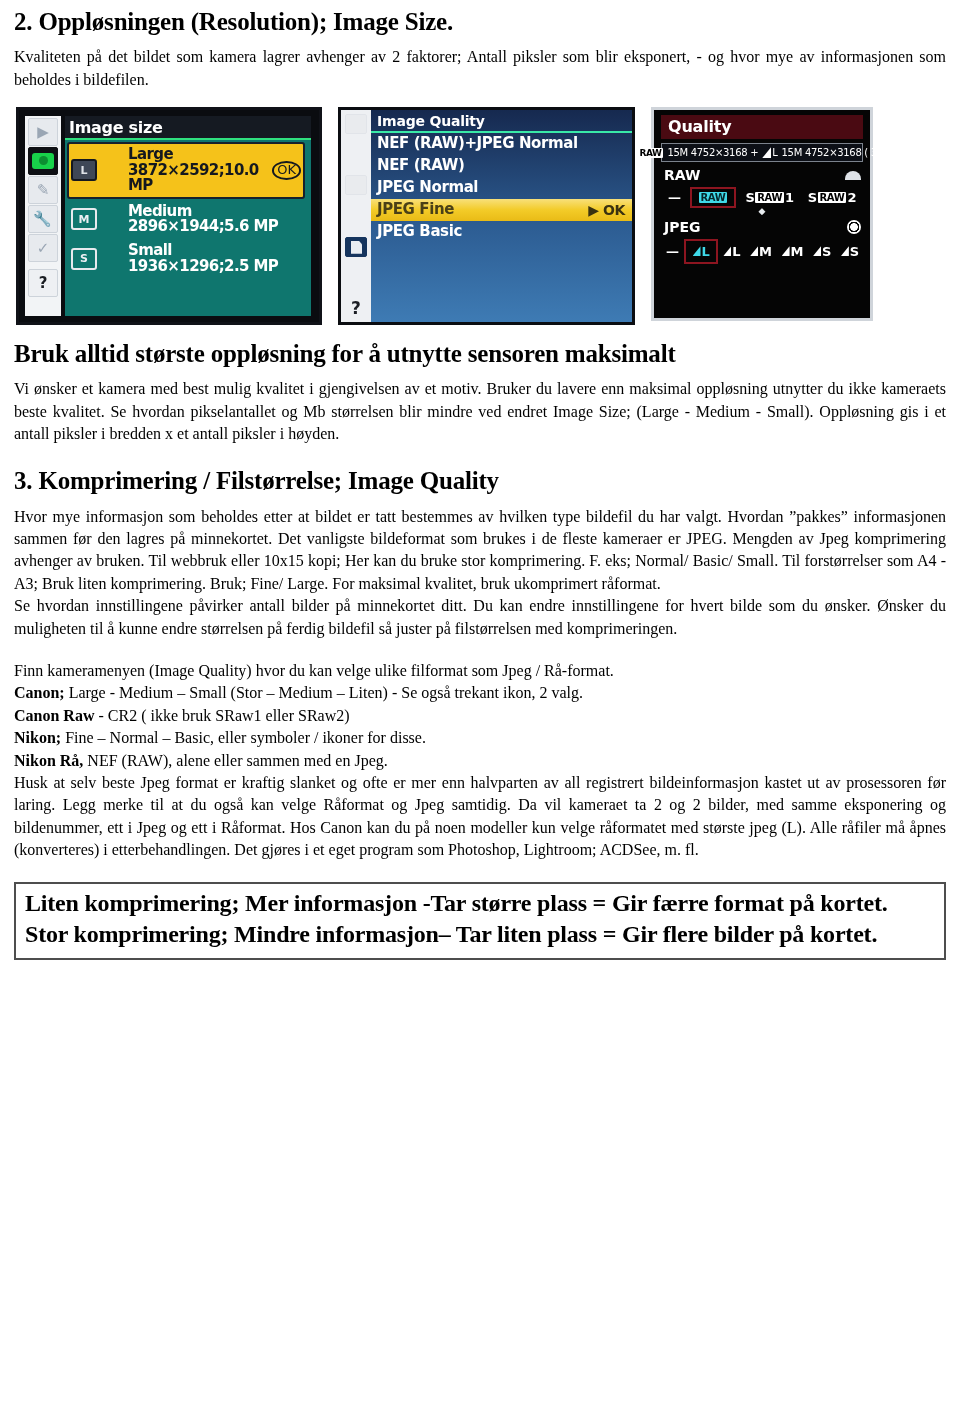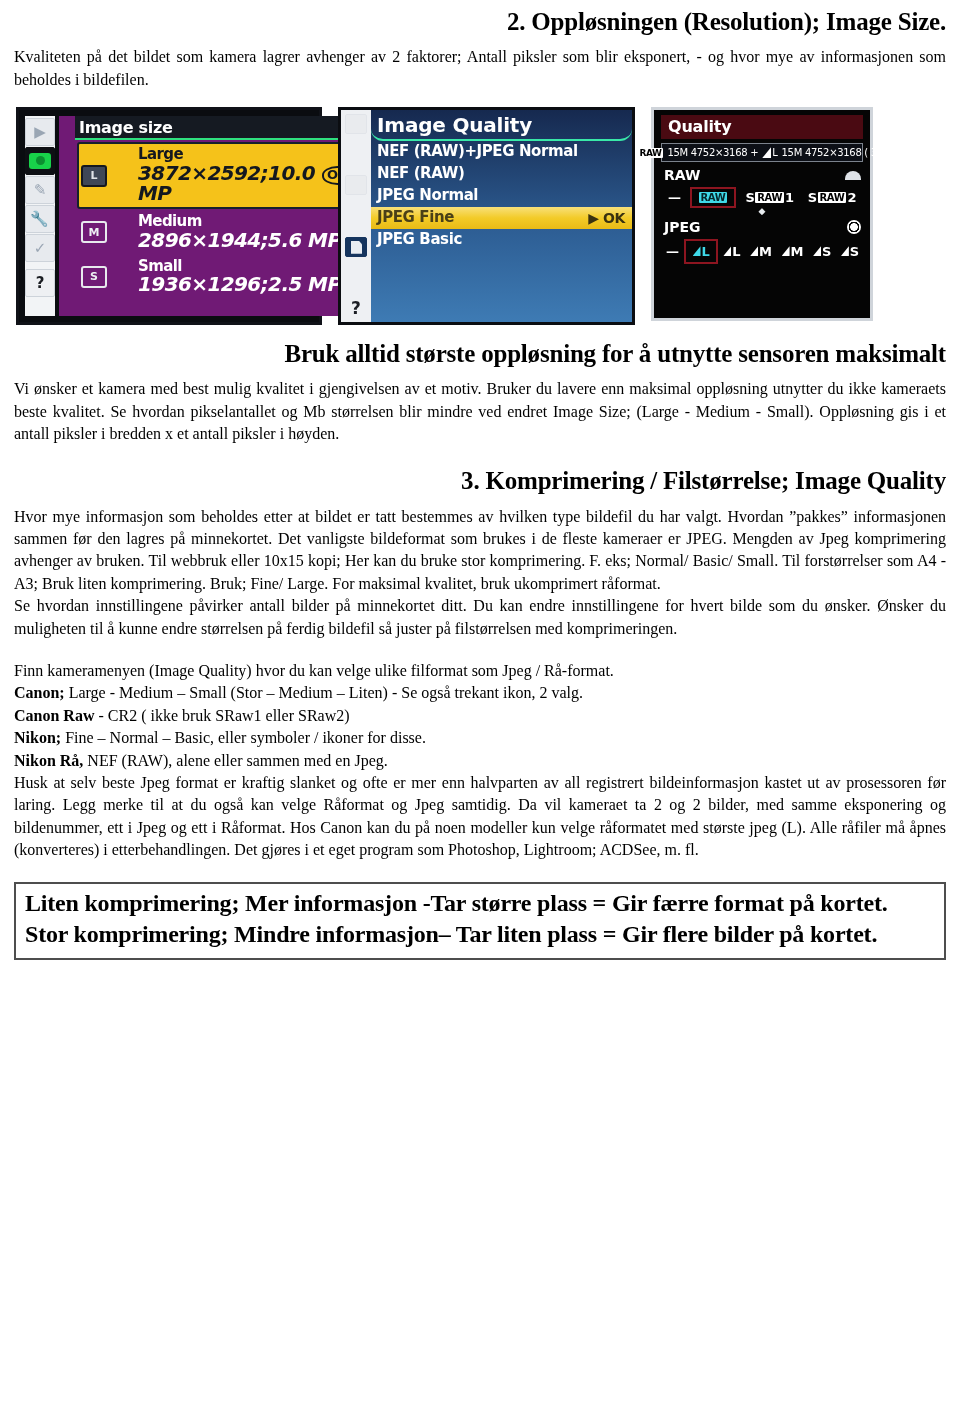--- a/index.html
+++ b/index.html
@@ -22,21 +22,20 @@
   }
 
   
   h2.section-head {
     font-size: 25px;
     font-weight: bold;
     margin: 0;
     padding: 6px 0 0 0;
     line-height: 1.25;
     letter-spacing: -0.2px;
-    text-align: right;
   }
   p.body {
     font-size: 16px;
     line-height: 1.40;
     margin: 9px 0 0 0;
     text-align: justify;
     text-justify: inter-word;
   }
   p.body.nojust { text-align: left; }
   .b { font-weight: bold; }
@@ -95,24 +94,24 @@
     left: 7px; top: 3px;
     width: 9px; height: 9px;
     border-radius: 50%;
     background: #0c8f31;
   }
   .rail-ico.help {
     color: #1a1d22; background: #eef0f3; margin-top: 6px;
   }
   .cam1-main {
     flex: 1;
-    background: #701a75;
+    background: #0f766e;
     margin-left: 4px;
     position: relative;
-    padding: 2px 4px 0 20px;
+    padding: 2px 4px 0 4px;
   }
   .cam1-title {
     color: #ffffff;
     font-family: "DejaVu Sans", sans-serif;
     font-weight: bold;
     font-size: 16px;
     padding: 2px 0 1px 4px;
     letter-spacing: -0.3px;
     background: #151a22;
     margin: -2px -4px 0 -4px;
@@ -138,36 +137,36 @@
   }
   .opt .lines {
     font-family: "DejaVu Sans", sans-serif;
     font-weight: bold;
     color: #ffffff;
     line-height: 1.04;
     letter-spacing: -0.6px;
     margin-left: 24px;
   }
   .opt .lines .l1 { font-size: 15px; display:block; }
-  .opt .lines .l2 { font-size: 20px; display:block;font-style:italic; }
+  .opt .lines .l2 { font-size: 15px; display:block; }
   .opt.selected {
     background: #f5c21a;
     border: 2px solid #17202c;
     border-radius: 3px;
     margin-left: -2px;
     margin-right: 2px;
     position: relative;
   }
   .opt.selected .lines { color: #14181f; }
   .opt.selected .badge { border-color: #14181f; color: #14181f; background: #3e4757; }
   .opt.selected .badge { color:#dfe3e9; }
   .ok-mark {
     margin-left: auto;
     font-family: "DejaVu Sans", sans-serif;
-    font-weight: bold;
+    font-weight: normal;
     font-size: 13px;
     color: #14181f;
     border: 2px solid #14181f;
     border-radius: 50%;
     padding: 0px 3px;
     line-height: 1.1;
   }
 
   
   .cam2 {
@@ -211,25 +210,24 @@
     font-weight: bold;
     font-size: 17px;
     color: #1b1e24;
     opacity: 1;
   }
   .cam2-main { flex: 1; padding: 0; }
   .cam2-title {
     color: #ffffff;
     font-family: "DejaVu Sans", sans-serif;
     font-weight: bold;
-    font-size: 20px;
+    font-size: 14px;
     padding: 3px 0 2px 6px;
     border-bottom: 2px solid #39e9a8;
     letter-spacing: -0.2px;
-    border-radius: 12px;
   }
   .q-item {
     font-family: "DejaVu Sans", sans-serif;
     font-weight: bold;
     font-size: 15px;
     color: #ffffff;
     padding: 1px 0 1px 6px;
     letter-spacing: -0.4px;
     line-height: 1.33;
     white-space: nowrap;

